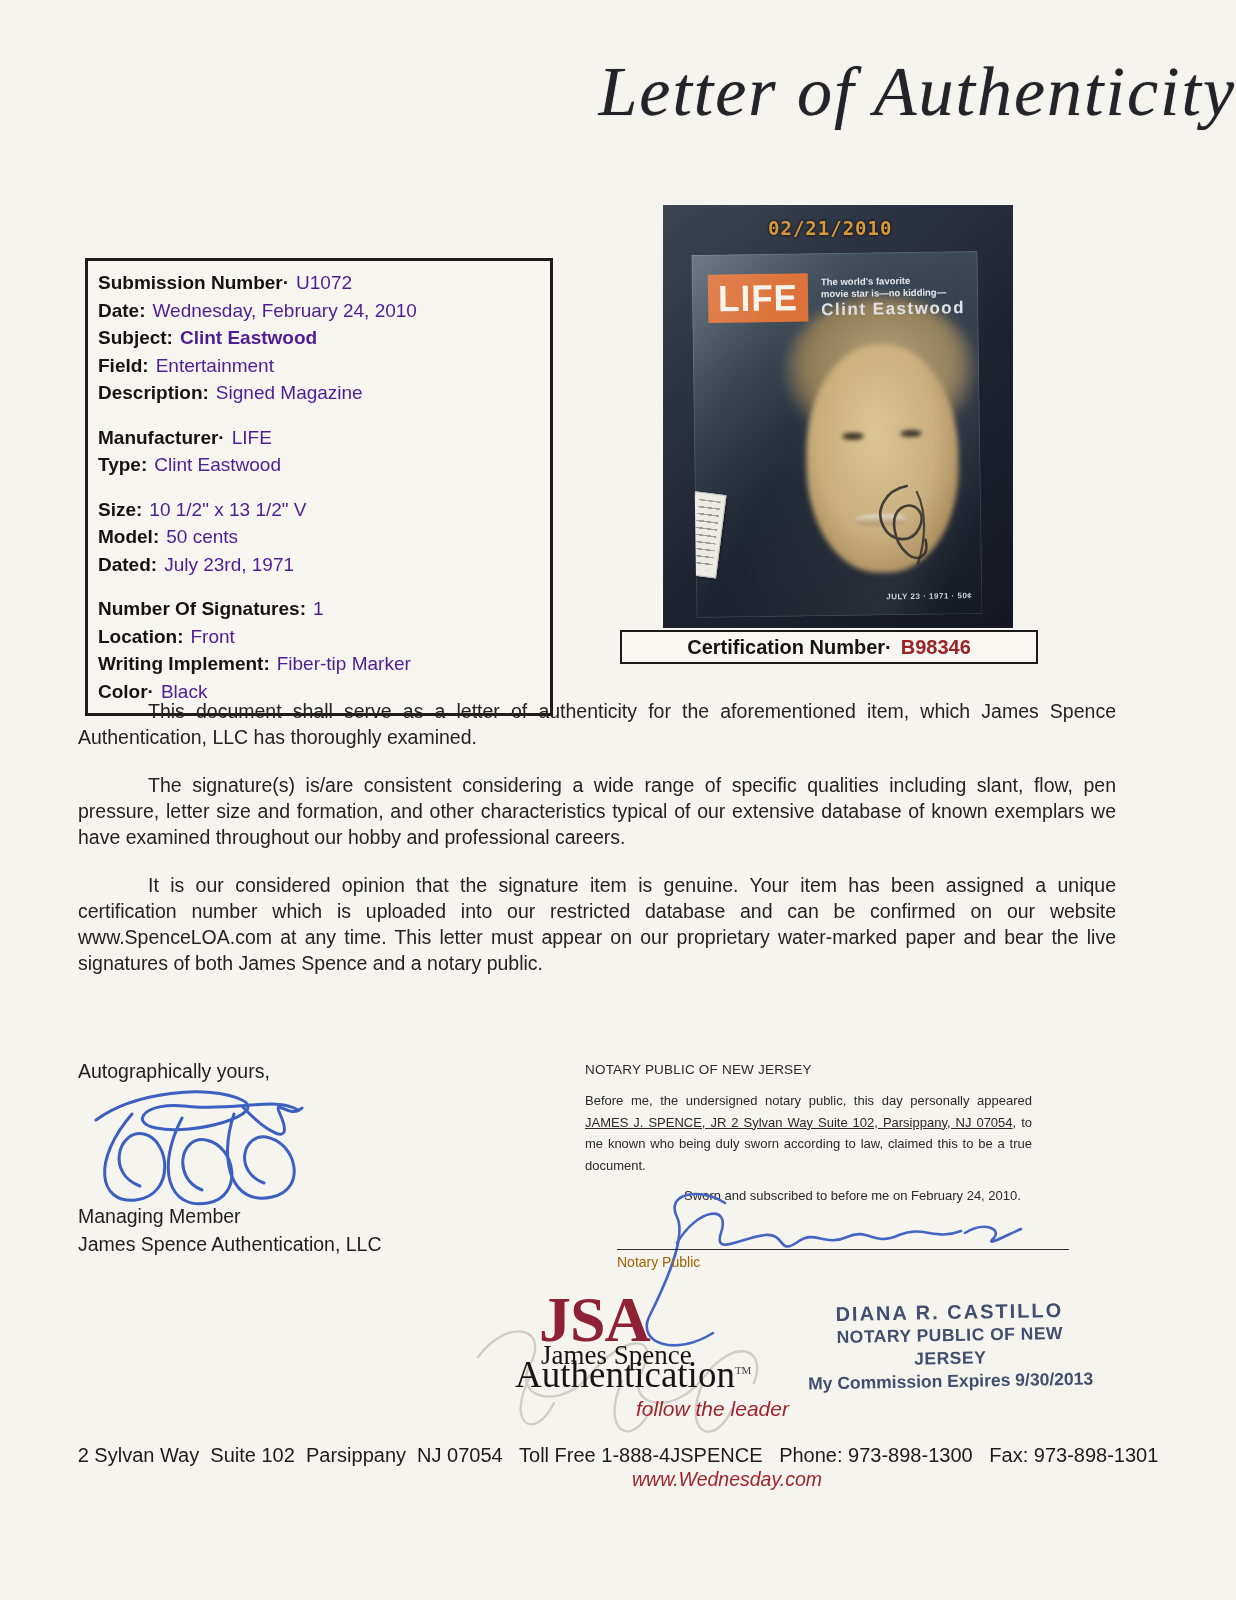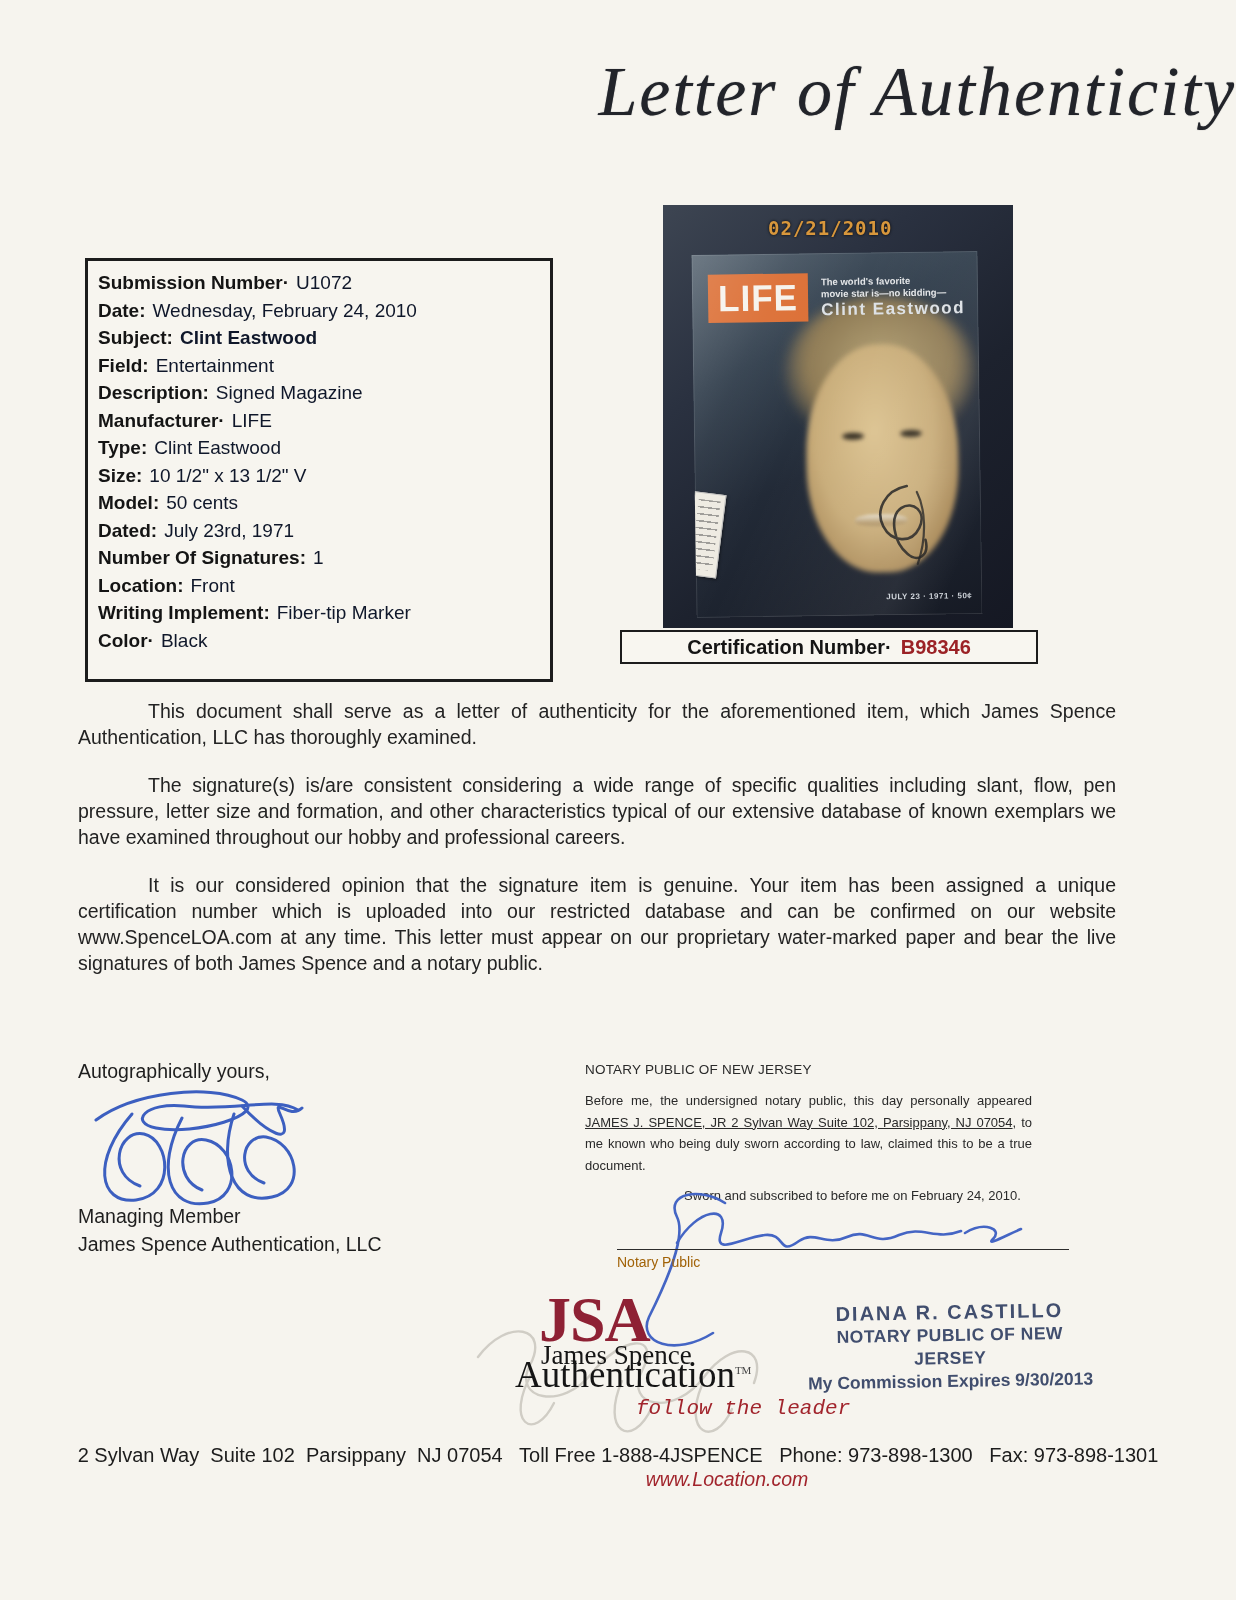--- a/index.html
+++ b/index.html
@@ -26,23 +26,23 @@
 
   
   .info-box{
     position:absolute;left:85px;top:258px;width:468px;min-height:424px;
     border:3px solid #1c1c1c;
     background:#f7f5ef;
     padding:8px 0 8px 10px;
     box-sizing:border-box;
   }
   .info-row{font-size:19px;line-height:27.5px;white-space:nowrap;}
-  .info-row.gap{margin-top:0;}
+  .info-row.gap{margin-top:17px;}
   .info-row .lbl{font-weight:bold;color:#141414;}
-  .info-row .val{color:#0f172a;margin-left:7px;}
+  .info-row .val{color:#4c1d95;margin-left:7px;}
   .info-row.bold-value .val{font-weight:bold;}
 
   
   .photo{
     position:absolute;left:663px;top:205px;width:350px;height:423px;
     background:linear-gradient(140deg,#3d4552 0%,#2a3140 30%,#1d222e 60%,#151823 100%);
     overflow:hidden;
   }
   .date-stamp{
     position:absolute;left:105px;top:12px;
@@ -121,21 +121,21 @@
   .notary-public-label{position:absolute;left:617px;top:1254px;width:452px;text-align:left;font-size:14px;color:#a16207;}
 
   
   .wm-sig{position:absolute;left:470px;top:1295px;}
   .jsa-acronym{position:absolute;left:514px;top:1288px;
     font-family:"Liberation Serif", serif;font-weight:bold;font-size:64px;
     color:#8e2134;letter-spacing:-1px;line-height:1;margin-left:25px;}
   .jsa-name1{position:absolute;left:541px;top:1340px;font-family:"Liberation Serif", serif;font-size:27px;color:#151515;}
   .jsa-name2{position:absolute;left:515px;top:1356px;font-family:"Liberation Serif", serif;font-size:37px;color:#151515;line-height:1;}
   .jsa-name2 sup{font-size:11px;color:#444;}
-  .jsa-slogan{position:absolute;left:636px;top:1397px;font-family:Liberation Mono, monospace;font-style:italic;font-size:21px;color:#a1242c;}
+  .jsa-slogan{position:absolute;left:636px;top:1397px;font-family:Liberation Sans, sans-serif;font-style:italic;font-size:21px;color:#a1242c;}
 
   
   .stamp{position:absolute;left:805px;top:1300px;width:290px;text-align:center;color:#414e6e;transform:rotate(-1deg);}
   .stamp .l1{font-size:20px;font-weight:bold;letter-spacing:2px;line-height:24px;}
   .stamp .l2{font-size:17.5px;font-weight:bold;letter-spacing:.5px;line-height:23px;}
   .stamp .l3{font-size:17.5px;font-weight:bold;line-height:23px;}
 
   
   .footer-address{position:absolute;left:0;top:1444px;width:1236px;text-align:center;font-size:20px;color:#1c1c1c;}
   .footer-site{position:absolute;left:527px;top:1468px;width:400px;text-align:center;
@@ -293,13 +293,13 @@
 <div class="jsa-name2"><span>Authentication</span><sup>TM</sup></div>
 <div class="jsa-slogan">follow the leader</div>
 
 <div class="stamp">
   <div class="l1">DIANA R. CASTILLO</div>
   <div class="l2">NOTARY PUBLIC OF NEW JERSEY</div>
   <div class="l3">My Commission Expires 9/30/2013</div>
 </div>
 
 <div class="footer-address">2 Sylvan Way&nbsp; Suite 102&nbsp; Parsippany&nbsp; NJ 07054&nbsp;&nbsp; Toll Free 1-888-4JSPENCE&nbsp;&nbsp; Phone: 973-898-1300&nbsp;&nbsp; Fax: 973-898-1301</div>
-<div class="footer-site">www.Location.com</div>
+<div class="footer-site">www.Wednesday.com</div>
 
 </body></html>

